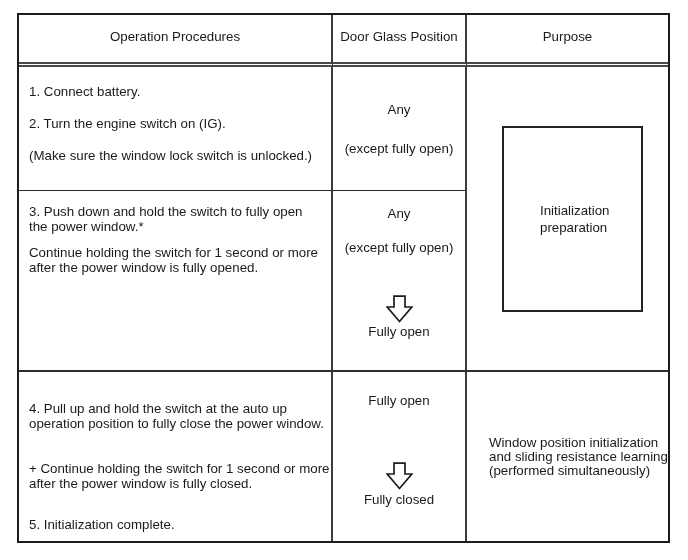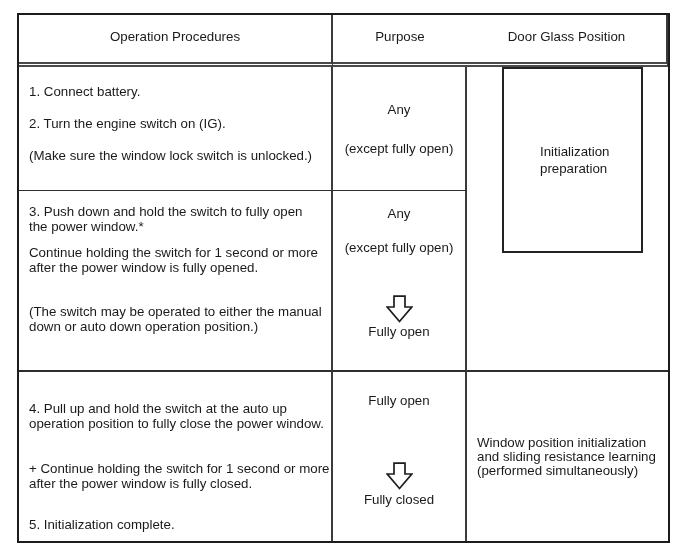--- a/index.html
+++ b/index.html
@@ -48,48 +48,48 @@
   .glass.g2 .note  { margin-bottom:15px; }
   .glass.g2 .arrow { margin-bottom:28px; }
   .glass.g3 { padding-top:22px; }
   .glass.g3 .state { margin-bottom:29px; }
   .glass.g3 .arrow { margin-bottom:29px; }
   .arrow { width:27px; height:28px; }
   .arrow svg { display:block; }
 
   .purpose-span {
     grid-column:3; grid-row:2 / span 2;
-    display:flex; justify-content:center;
+    display:flex; align-items:center; justify-content:center;
   }
   .prep-box {
     box-sizing:border-box; width:141px; height:186px; margin-left:10px;
     border:2px solid #222222;
     display:flex; align-items:center;
   }
   .prep-box .txt { padding-left:36px; line-height:17px; white-space:pre; font-size:13.3px; }
 
   .purpose3 {
     display:flex; flex-direction:column; justify-content:center;
-    padding-left:10px; line-height:14px; white-space:pre; font-size:13.3px;
+    padding-left:22px; line-height:14px; white-space:pre; font-size:13.3px;
   }
 </style>
 </head>
 <body>
 
 <div class="page">
   <div class="proc-table">
 
     <div class="cell hcell br2">
       <span>Operation Procedures</span>
     </div>
+    <div class="cell hcell br2">
+      <span>Door Glass Position</span>
+    </div>
     <div class="cell hcell">
       <span>Purpose</span>
-    </div>
-    <div class="cell hcell br2">
-      <span>Door Glass Position</span>
     </div>
 
     <div class="cell proc r1 br2 bb1">
       <p>1. Connect battery.</p>
       <p>2. Turn the engine switch on (IG).</p>
       <p>(Make sure the window lock switch is unlocked.)</p>
     </div>
     <div class="cell glass g1 br2 bb1">
       <span class="state">Any</span>
       <span class="note">(except fully open)</span>
@@ -99,22 +99,20 @@
         <div class="txt">Initialization
 preparation</div>
       </div>
     </div>
 
     <div class="cell proc r2 br2 bb2">
       <p class="p1">3. Push down and hold the switch to fully open
 the power window.*</p>
       <p class="p2">Continue holding the switch for 1 second or more
 after the power window is fully opened.</p>
-      <p class="p3">(The switch may be operated to either the manual
-down or auto down operation position.)</p>
     </div>
     <div class="cell glass g2 br2 bb2">
       <span class="state">Any</span>
       <span class="note">(except fully open)</span>
       <span class="arrow">
         <svg width="27" height="28" viewBox="0 0 27 28">
           <path d="M8 1.2 L19 1.2 L19 12 L25.8 12 L13.5 26.5 L1.2 12 L8 12 Z" fill="#ffffff" stroke="#1d1d1d" stroke-width="1.7" stroke-linejoin="miter"></path>
         </svg>
       </span>
       <span class="state-to">Fully open</span>

